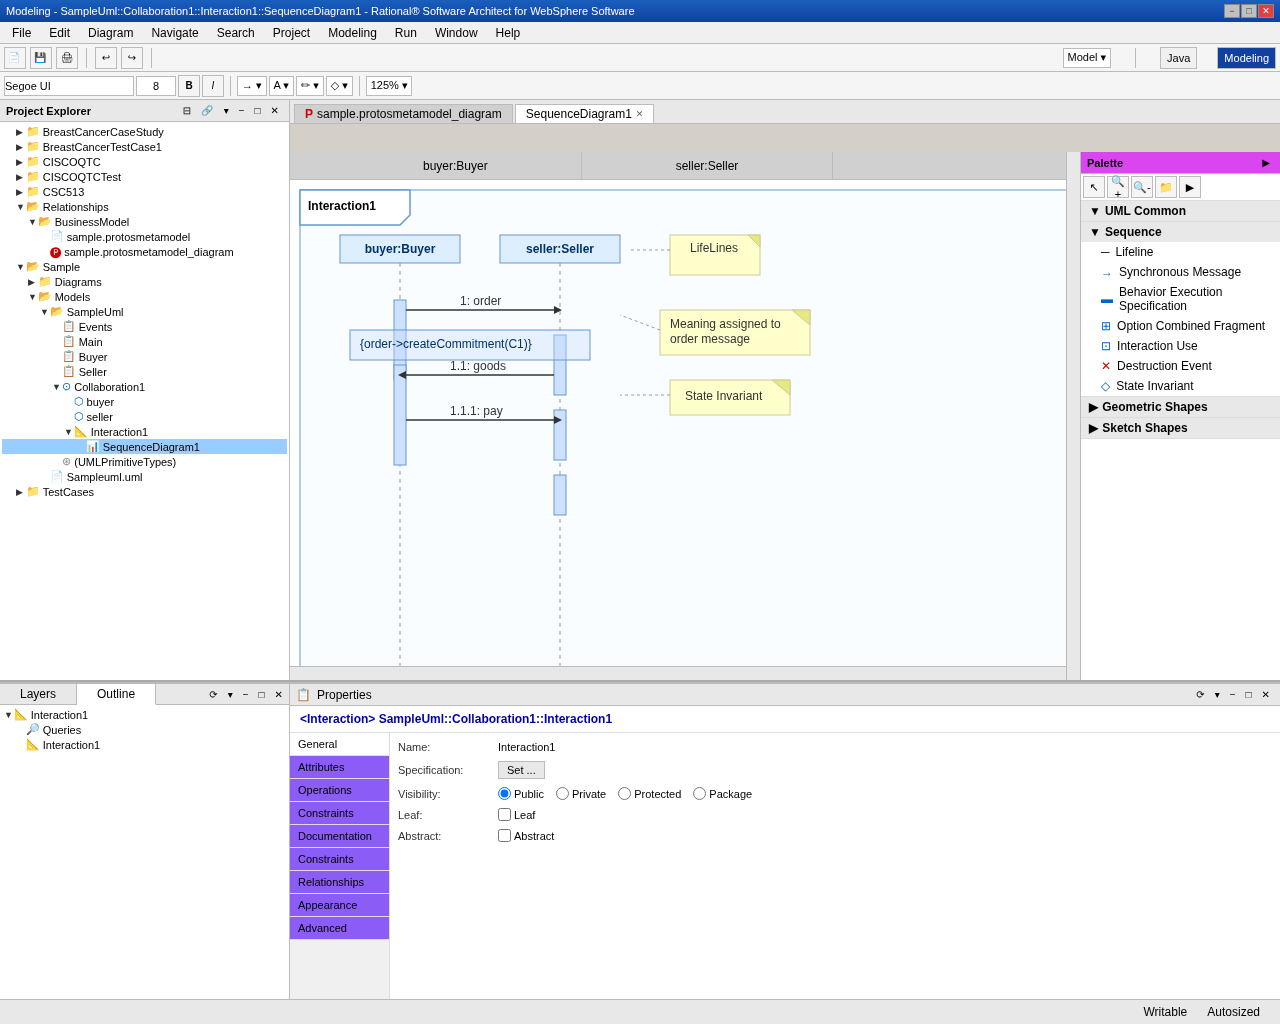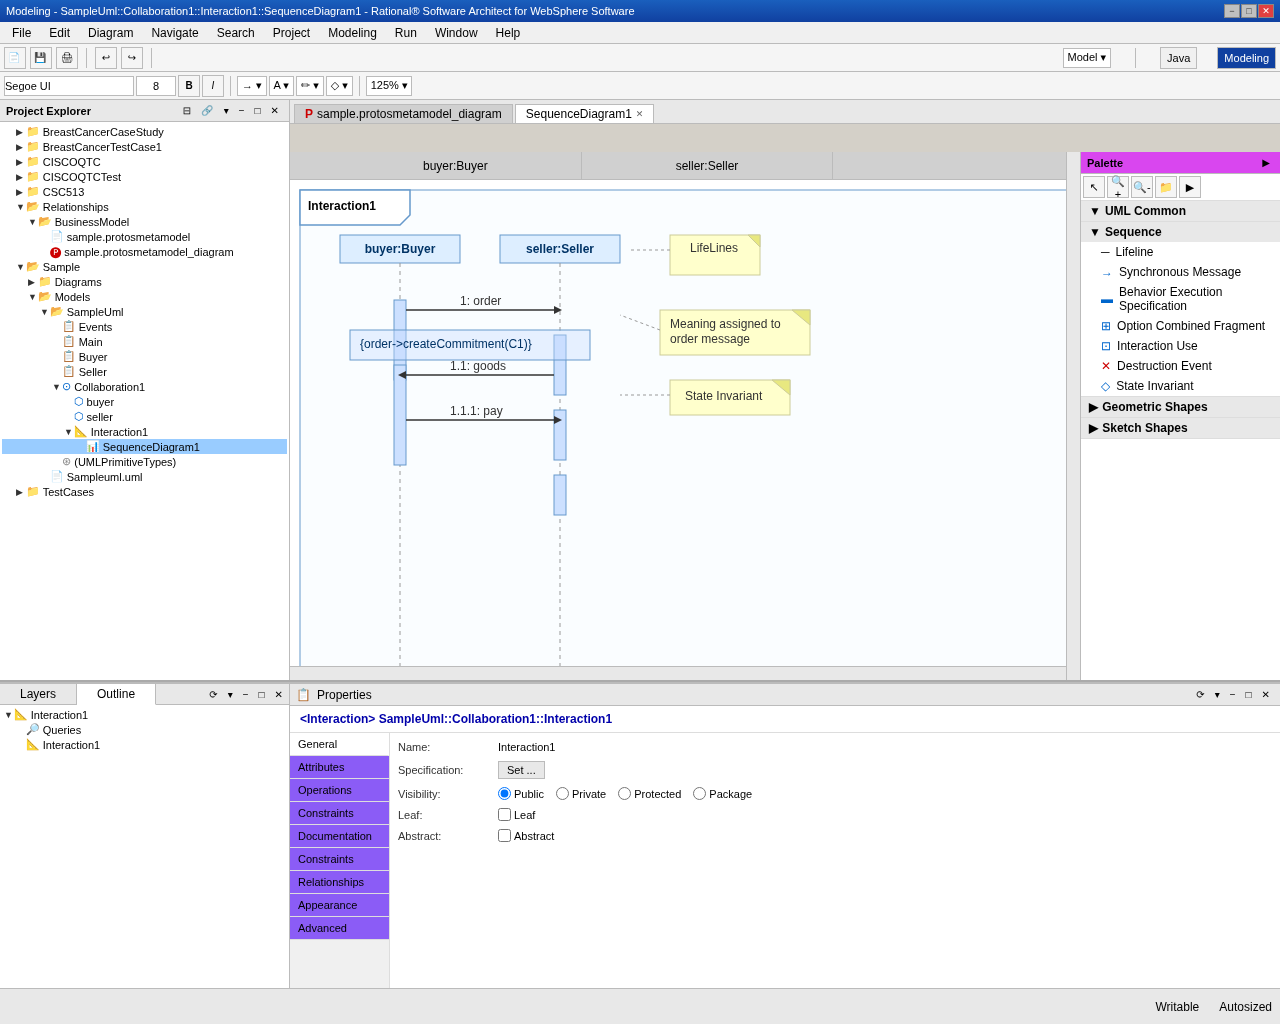--- a/index.html
+++ b/index.html
@@ -239,27 +239,27 @@
     .props-btn { border: 1px solid #bbb; background: #e8e8e8; padding: 1px 8px; font-size: 11px; cursor: pointer; height: 18px; }
     .radio-group { display: flex; gap: 12px; align-items: center; }
     .radio-item { display: flex; align-items: center; gap: 3px; font-size: 11px; }
 
     
     #statusbar {
       position: absolute;
       bottom: 0;
       left: 0;
       right: 0;
-      height: 36px;
+      height: 25px;
       background: #e8e8e8;
       border-top: 1px solid #bbb;
       display: flex;
       align-items: center;
       justify-content: flex-end;
-      padding: 0 8px;
+      padding: 0 20px;
       gap: 20px;
       font-size: 11px;
     }
 
     
     #diagram-header-row {
       position: absolute;
       top: 0;
       left: 0;
       right: 0;

